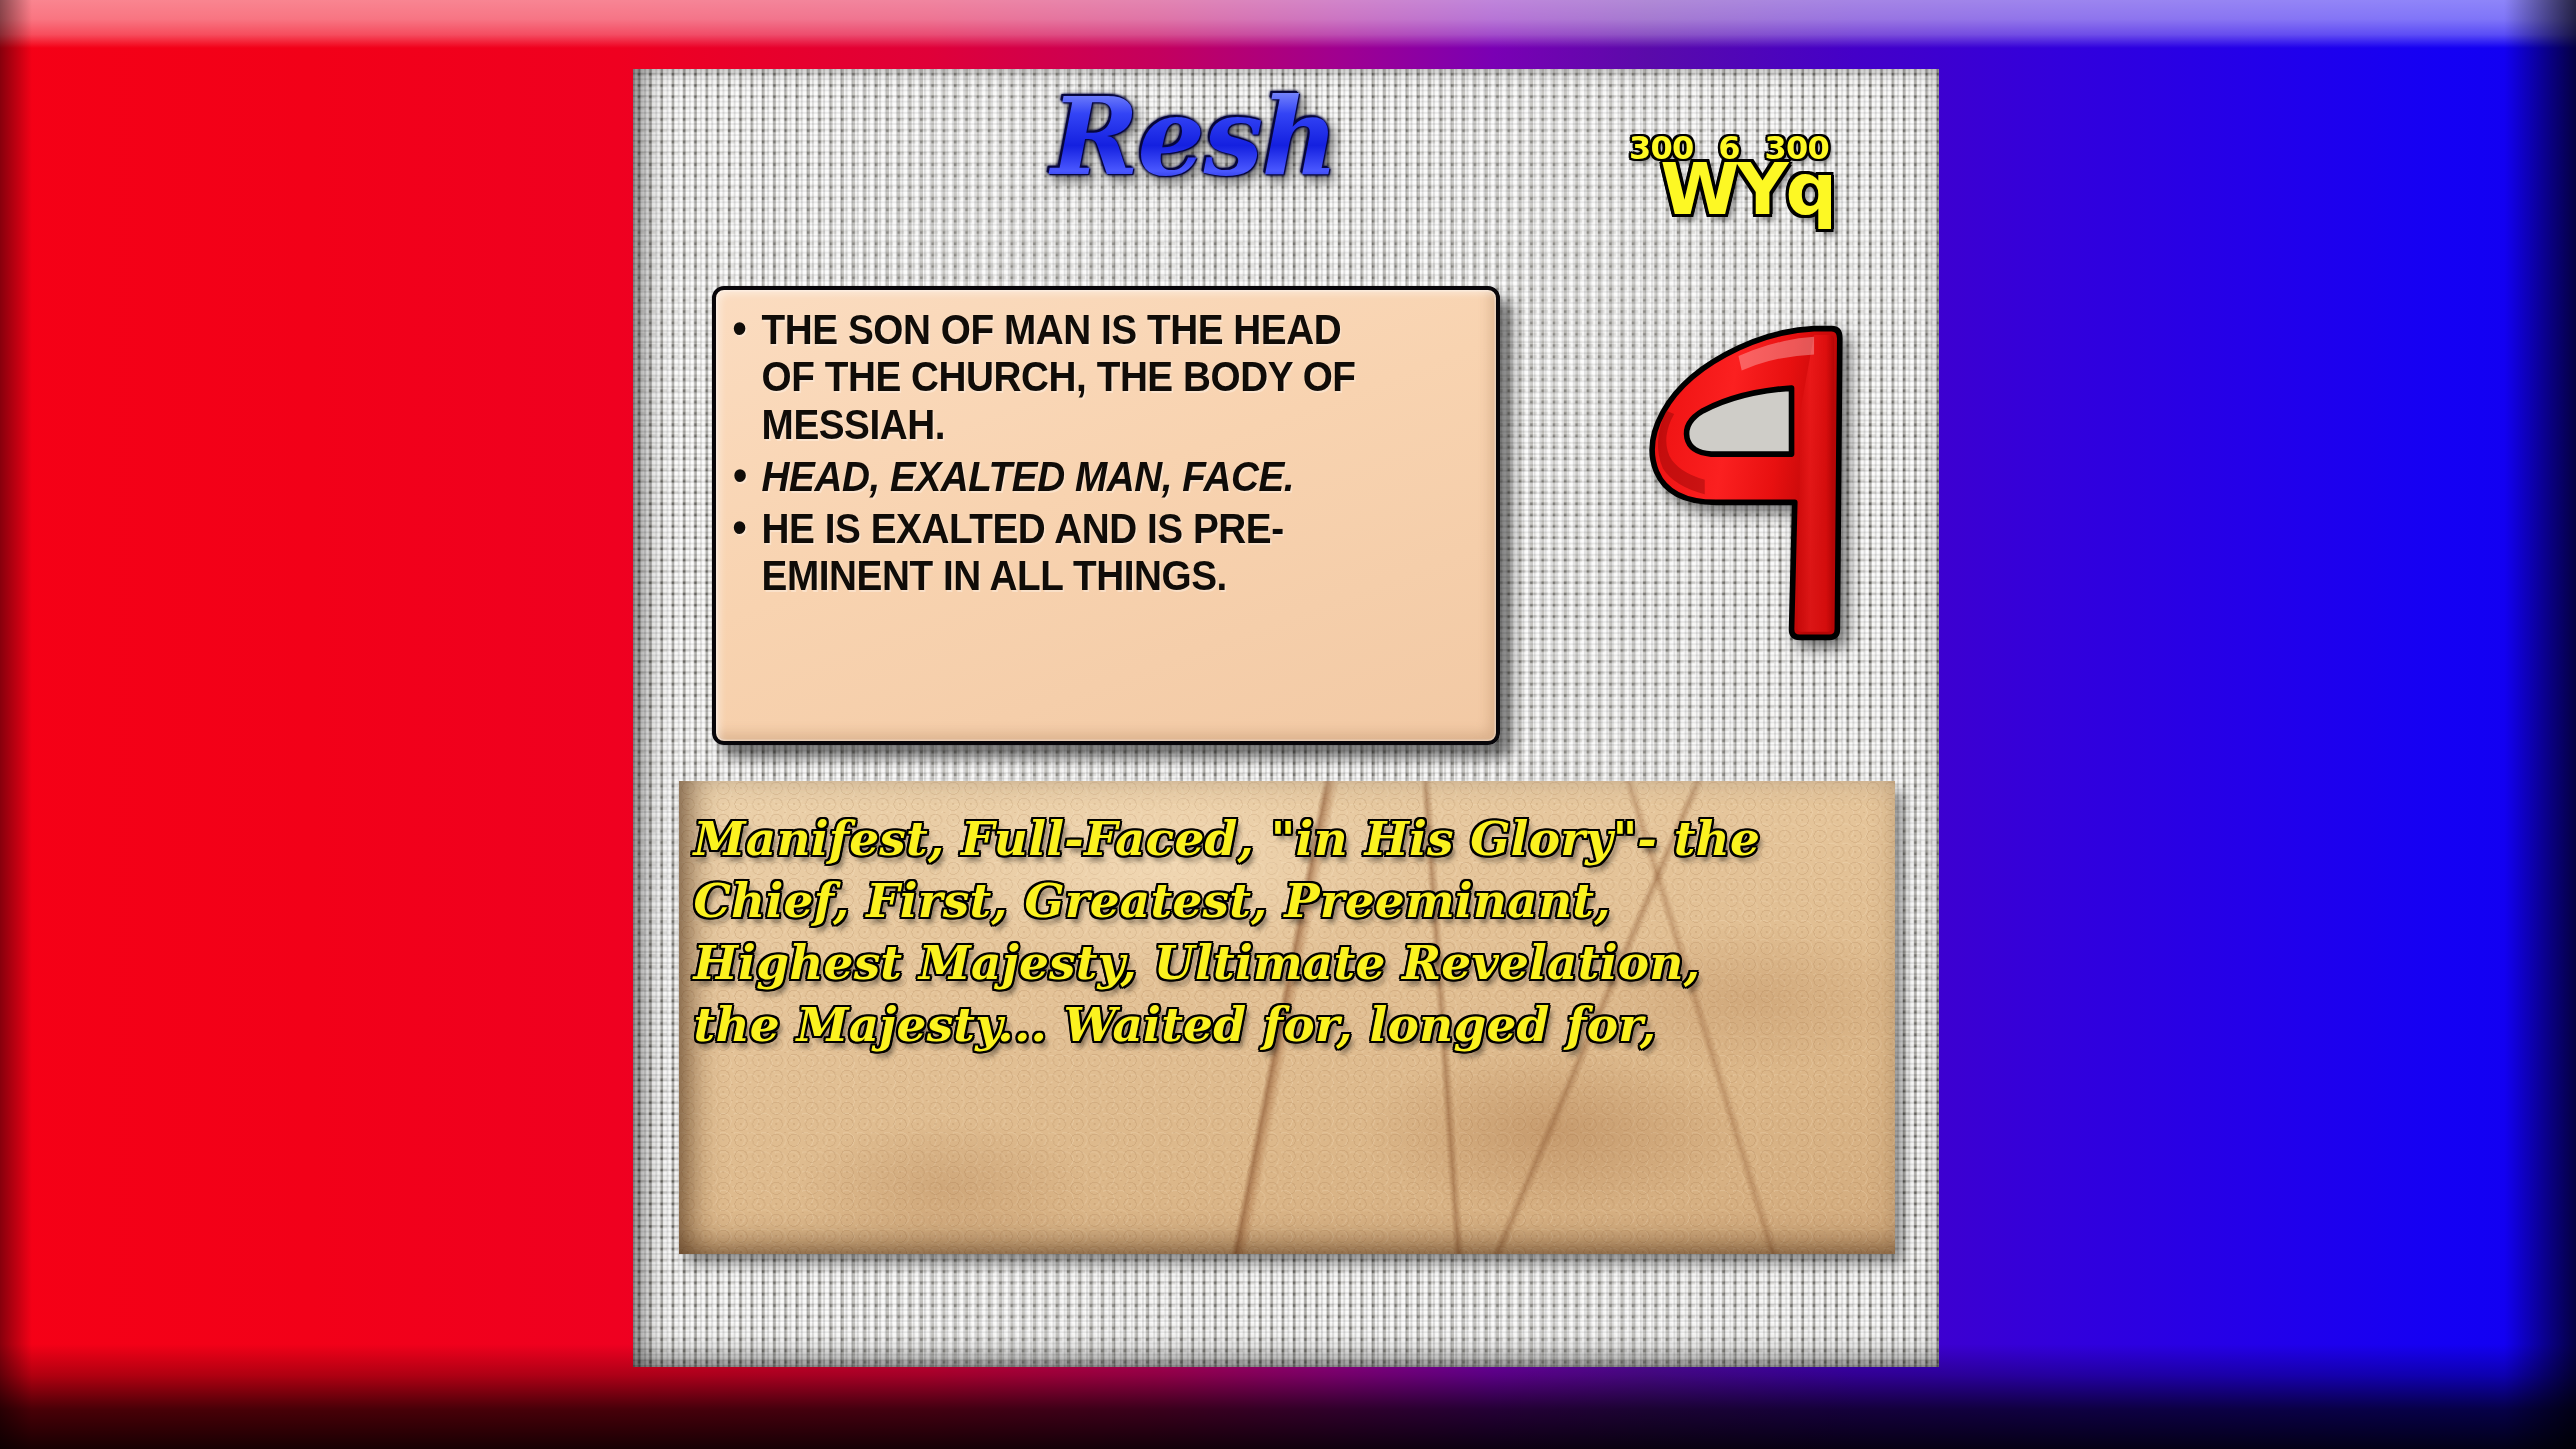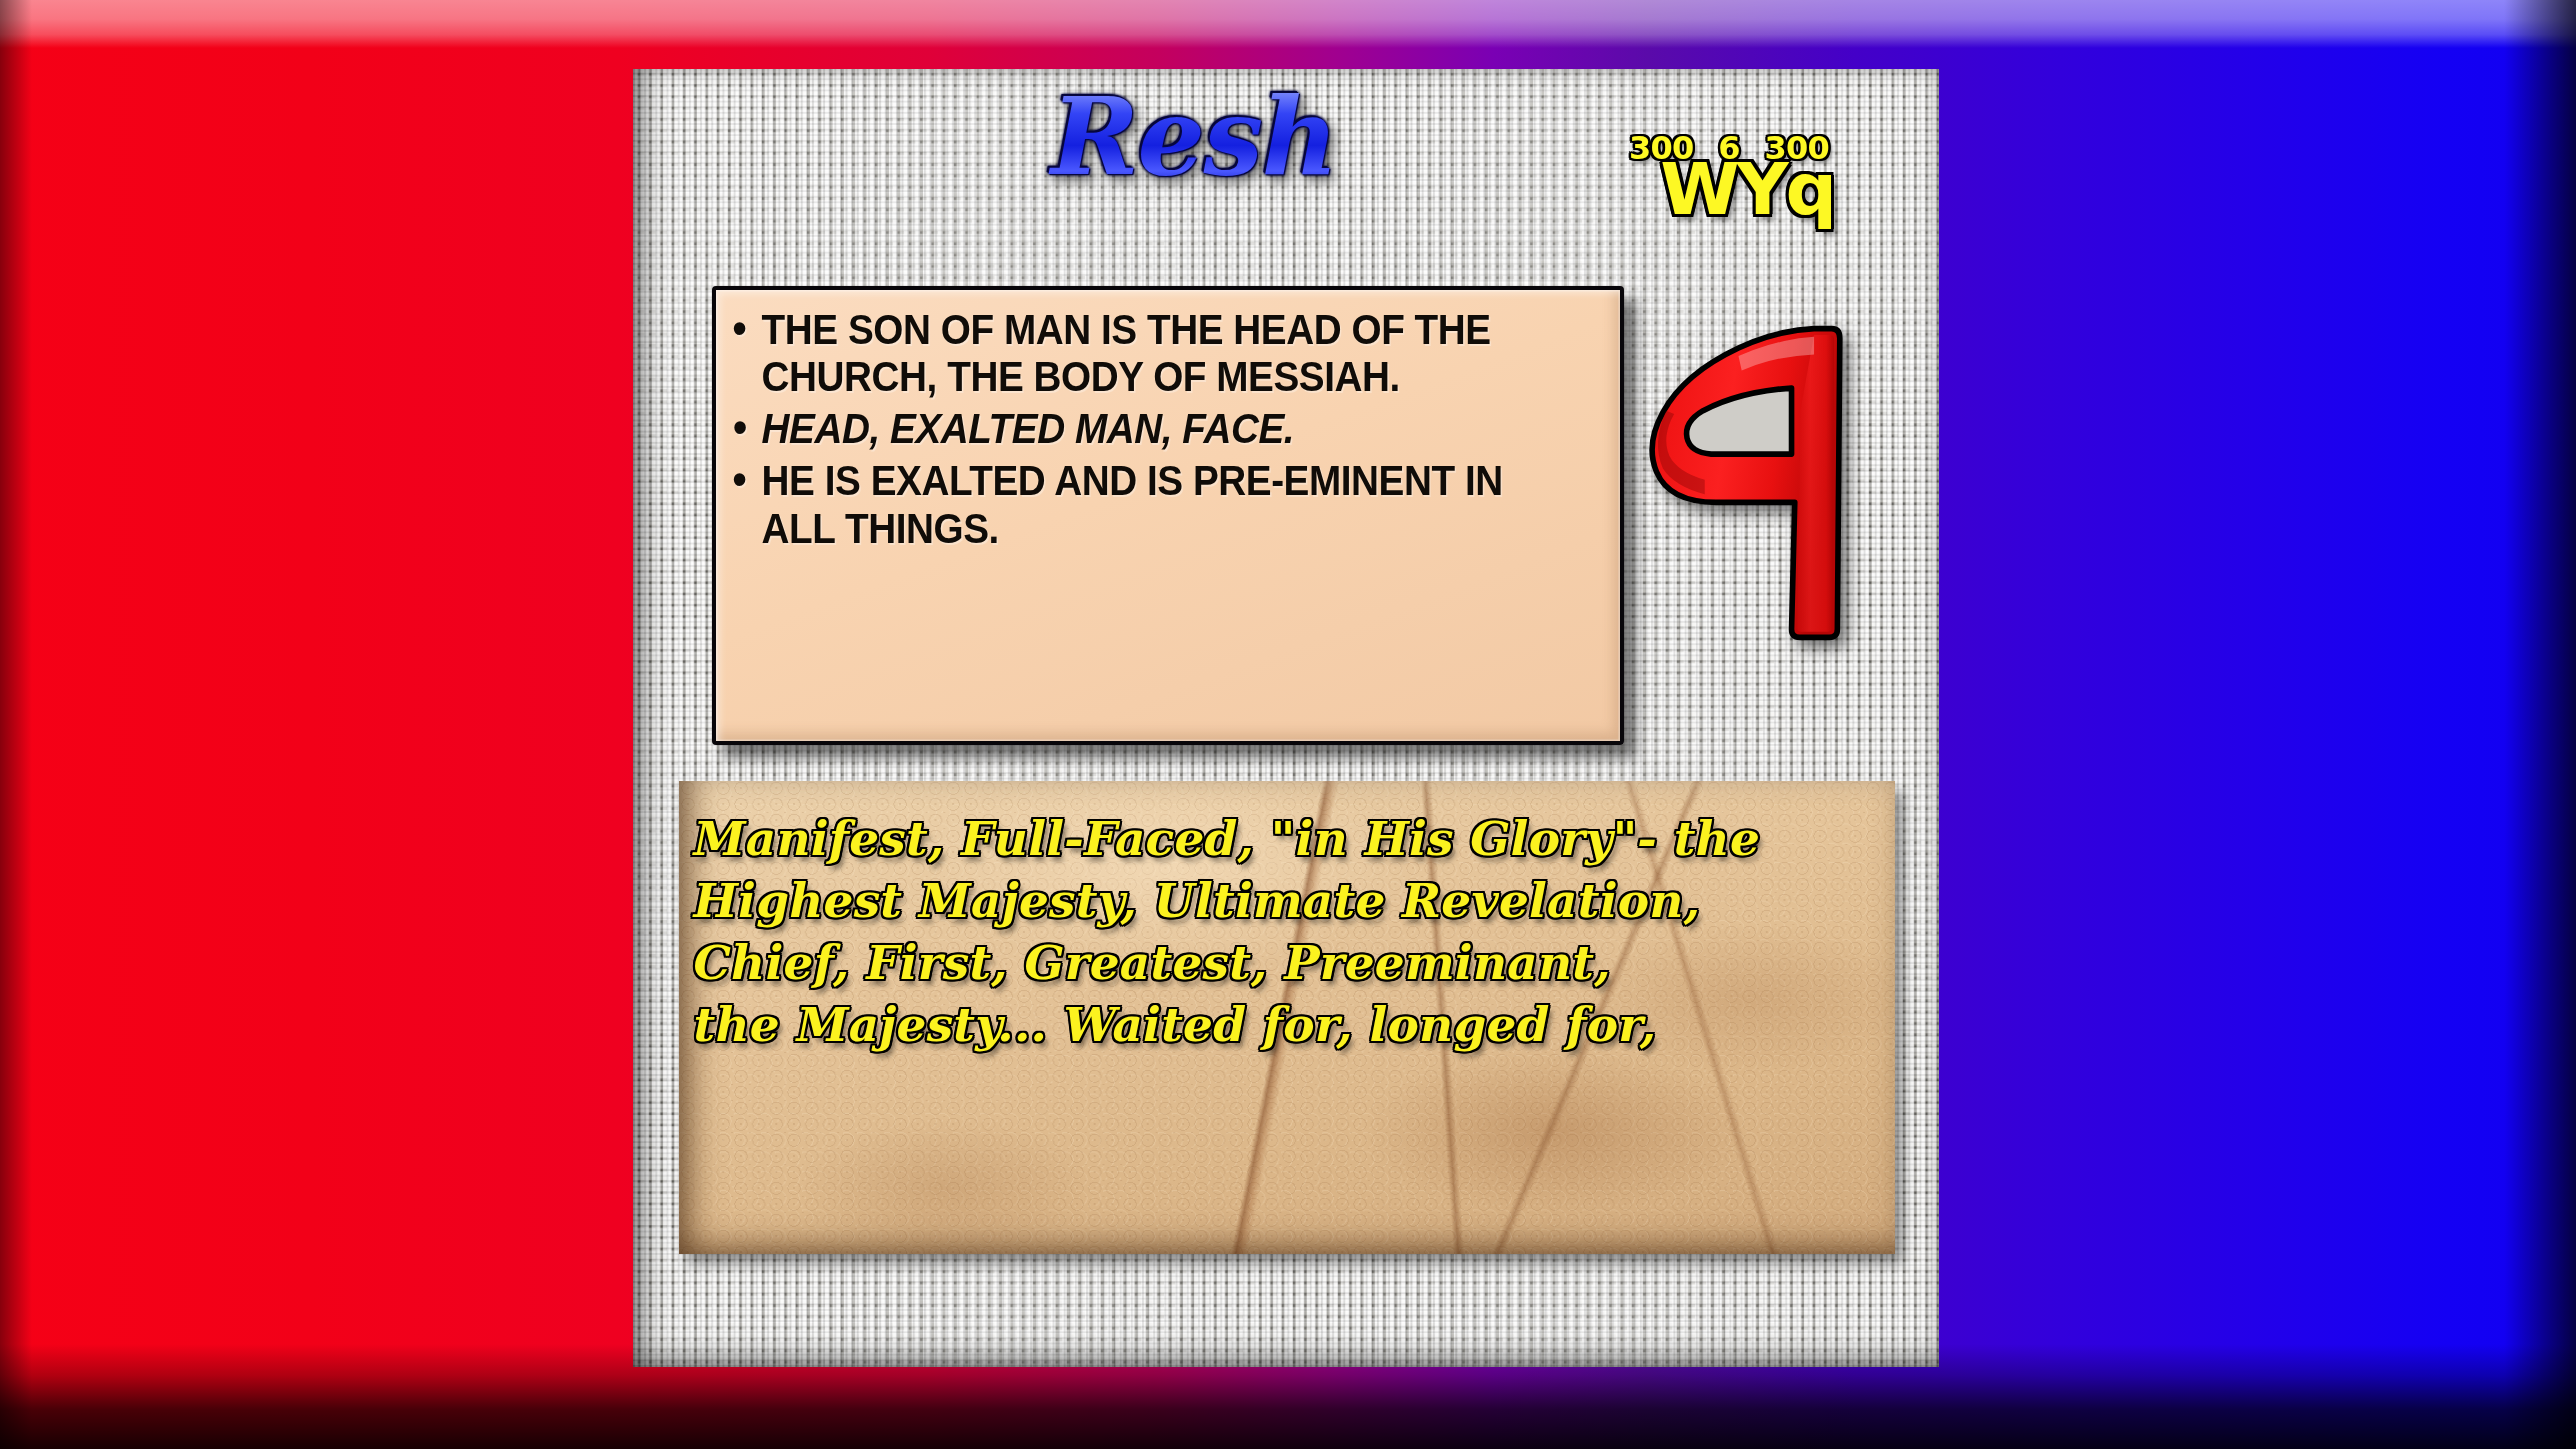--- a/index.html
+++ b/index.html
@@ -177,25 +177,25 @@
     left: 1642px; top: 314px;
     width: 201px; height: 330px;
     filter: drop-shadow(7.2px 8.9px 7.2px rgba(0,0,0,0.52));
   }
   #big-glyph svg { display: block; width: 100%; height: 100%; }
 
   
   #bullet-box {
     position: absolute;
     left: 712px; top: 286px;
-    width: 912px; height: 459px;
+    width: 788px; height: 459px;
     box-sizing: border-box;
     background: linear-gradient(160deg, #fbdcc0 0%, #f8d3b0 45%, #f2c9a4 100%);
     border: 4.8px solid #08060a;
-    border-radius: 4px;
+    border-radius: 12px;
     box-shadow:
       11.3px 13px 13px rgba(0,0,0,0.50),
       inset 0 0 0 1.6px rgba(255,255,255,0.28),
       inset 4px 4px 7.2px rgba(255,255,255,0.45),
       inset -6.4px -8px 11.3px rgba(140,95,60,0.22);
     padding: 16px 17.7px 8px 14.5px;
   }
   .bullet-list {
     list-style: none;
     margin: 0; padding: 0;
@@ -359,19 +359,19 @@
   <div id="bullet-box">
     <ul class="bullet-list">
       <li class="bullet-item">THE SON OF MAN IS THE HEAD OF THE CHURCH, THE BODY OF MESSIAH.</li>
       <li class="bullet-item is-italic">HEAD, EXALTED MAN, FACE.</li>
       <li class="bullet-item">HE IS EXALTED AND IS PRE-EMINENT IN ALL THINGS.</li>
     </ul>
   </div>
 
   <div id="parchment">
     <div class="scroll-line">Manifest,  Full-Faced, "in His Glory"- the</div>
+    <div class="scroll-line">Chief,  First,  Greatest,  Preeminant,</div>
     <div class="scroll-line">Highest Majesty,  Ultimate Revelation,</div>
-    <div class="scroll-line">Chief,  First,  Greatest,  Preeminant,</div>
     <div class="scroll-line">the Majesty...  Waited for, longed for,</div>
   </div>
 
 </div>
 
 
 </body></html>

